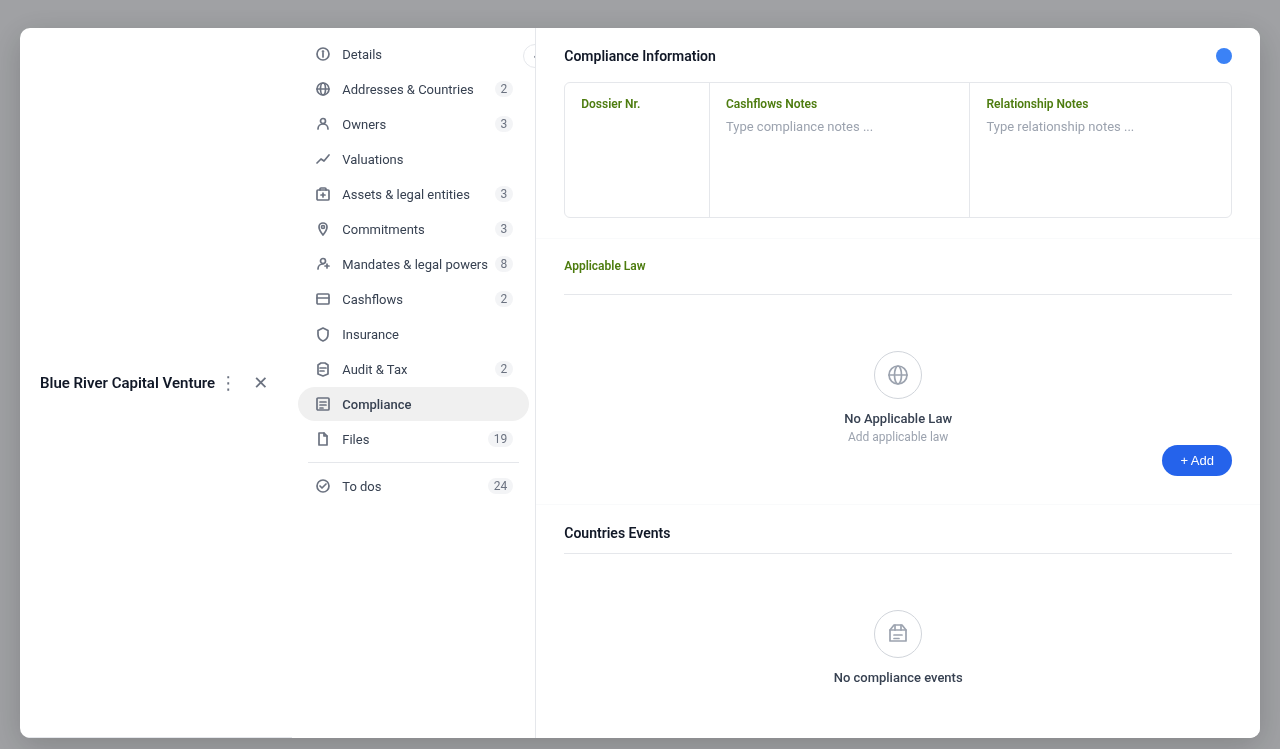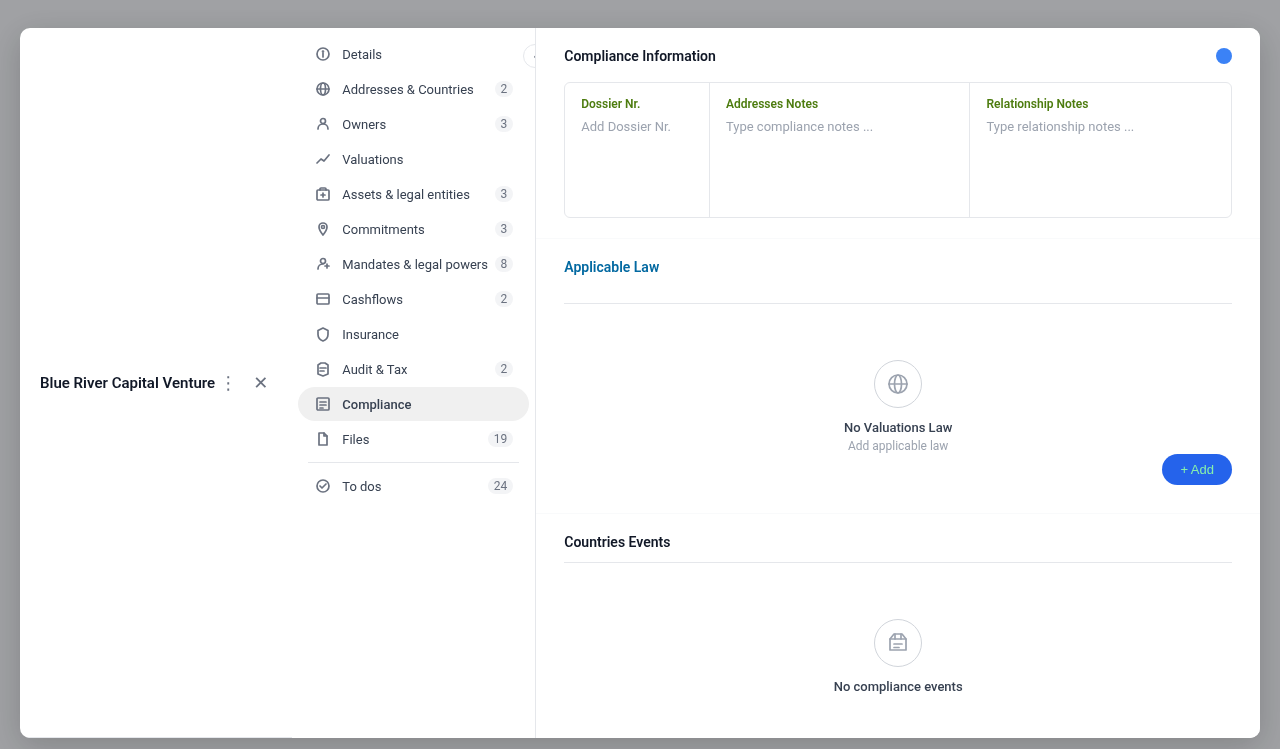--- a/index.html
+++ b/index.html
@@ -224,25 +224,25 @@
     }
 
     
     .applicable-law-section {
       background: #fff;
       padding: 20px 28px;
       margin-bottom: 1px;
     }
 
     .applicable-law-title {
-      font-size: 14px;
+      font-size: 12px;
       font-weight: 600;
-      color: #0369a1;
+      color: #4d7c0f;
       margin-bottom: 16px;
-      padding-bottom: 28px;
+      padding-bottom: 21px;
       border-bottom: 1px solid #e5e7eb;
     }
 
     .empty-state {
       display: flex;
       flex-direction: column;
       align-items: center;
       justify-content: center;
       padding: 40px 0;
       position: relative;
@@ -271,21 +271,21 @@
     .empty-sub {
       font-size: 12px;
       color: #9ca3af;
     }
 
     .add-btn {
       position: absolute;
       bottom: 8px;
       right: 0;
       background: #2563eb;
-      color: #86efac;
+      color: #ffffff;
       border: none;
       border-radius: 20px;
       padding: 8px 18px;
       font-size: 13px;
       font-weight: 500;
       cursor: pointer;
       display: flex;
       align-items: center;
       gap: 4px;
     }
@@ -487,44 +487,43 @@
       <div class="main-content">
 
         <div class="section">
           <div class="section-header">
             <span class="section-title">Compliance Information</span>
             <div class="section-dot"></div>
           </div>
           <div class="compliance-grid">
             <div class="compliance-field">
               <div class="field-label">Dossier Nr.</div>
-              <textarea class="field-input" placeholder="Add Dossier Nr." style=""></textarea>
             </div>
             <div class="compliance-field">
-              <div class="field-label">Addresses Notes</div>
+              <div class="field-label">Cashflows Notes</div>
               <textarea class="field-input" placeholder="Type compliance notes ..." style=""></textarea>
             </div>
             <div class="compliance-field">
               <div class="field-label">Relationship Notes</div>
               <textarea class="field-input" placeholder="Type relationship notes ..." style=""></textarea>
             </div>
           </div>
         </div>
 
         <div class="applicable-law-section">
           <div class="applicable-law-title">Applicable Law</div>
           <div class="empty-state">
             <div class="empty-icon-circle">
               <svg width="22" height="22" viewBox="0 0 22 22" fill="none" stroke="#9ca3af" stroke-width="1.7" stroke-linecap="round" stroke-linejoin="round">
                 <circle cx="11" cy="11" r="9"></circle>
                 <ellipse cx="11" cy="11" rx="3.5" ry="9"></ellipse>
                 <line x1="2" y1="11" x2="20" y2="11"></line>
               </svg>
             </div>
-            <div class="empty-title">No Valuations Law</div>
+            <div class="empty-title">No Applicable Law</div>
             <div class="empty-sub">Add applicable law</div>
             <button class="add-btn">+ Add</button>
           </div>
         </div>
 
         <div class="compliance-events-section">
           <div class="compliance-events-title">Countries Events</div>
           <div class="empty-state">
             <div class="empty-icon-circle">
               <svg width="22" height="22" viewBox="0 0 22 22" fill="none" stroke="#9ca3af" stroke-width="1.7" stroke-linecap="round" stroke-linejoin="round">

